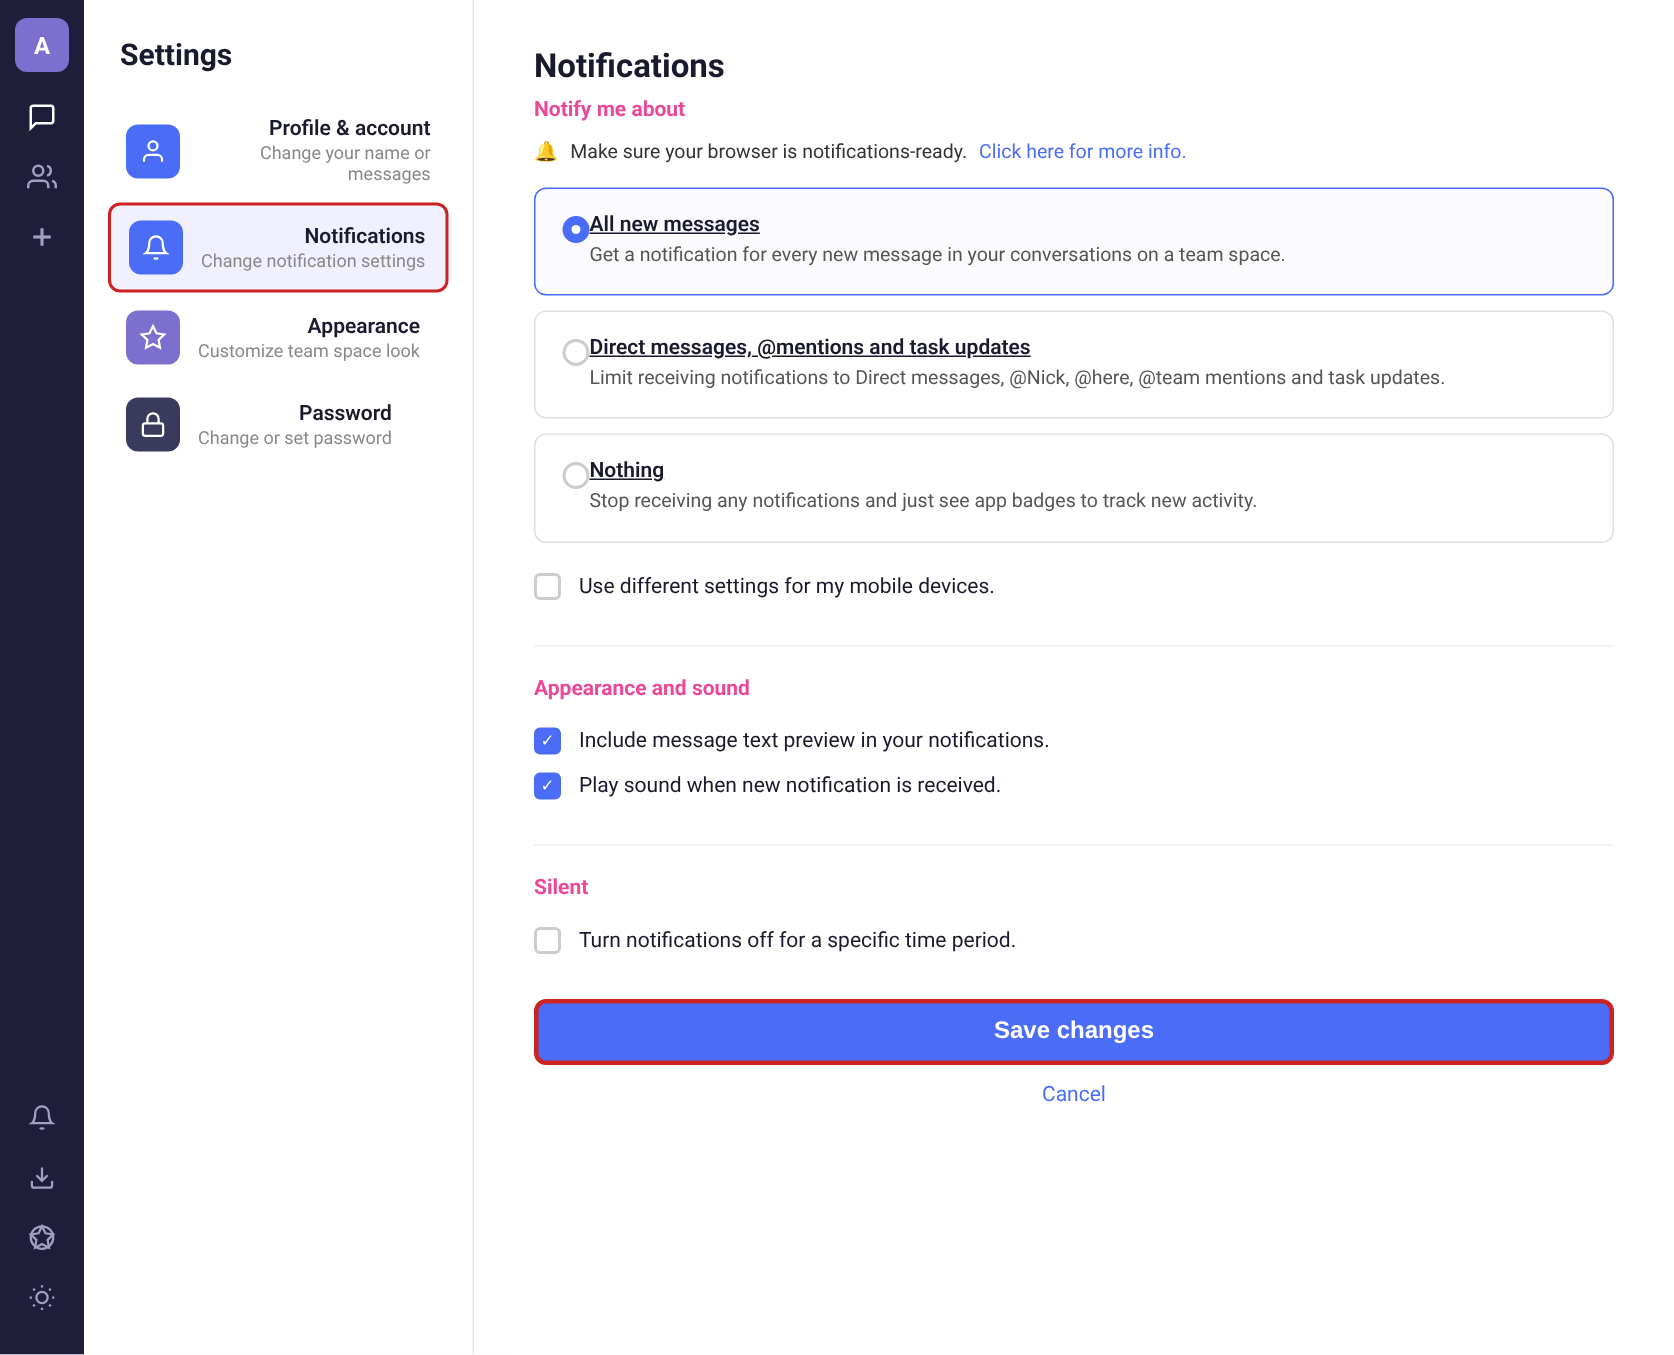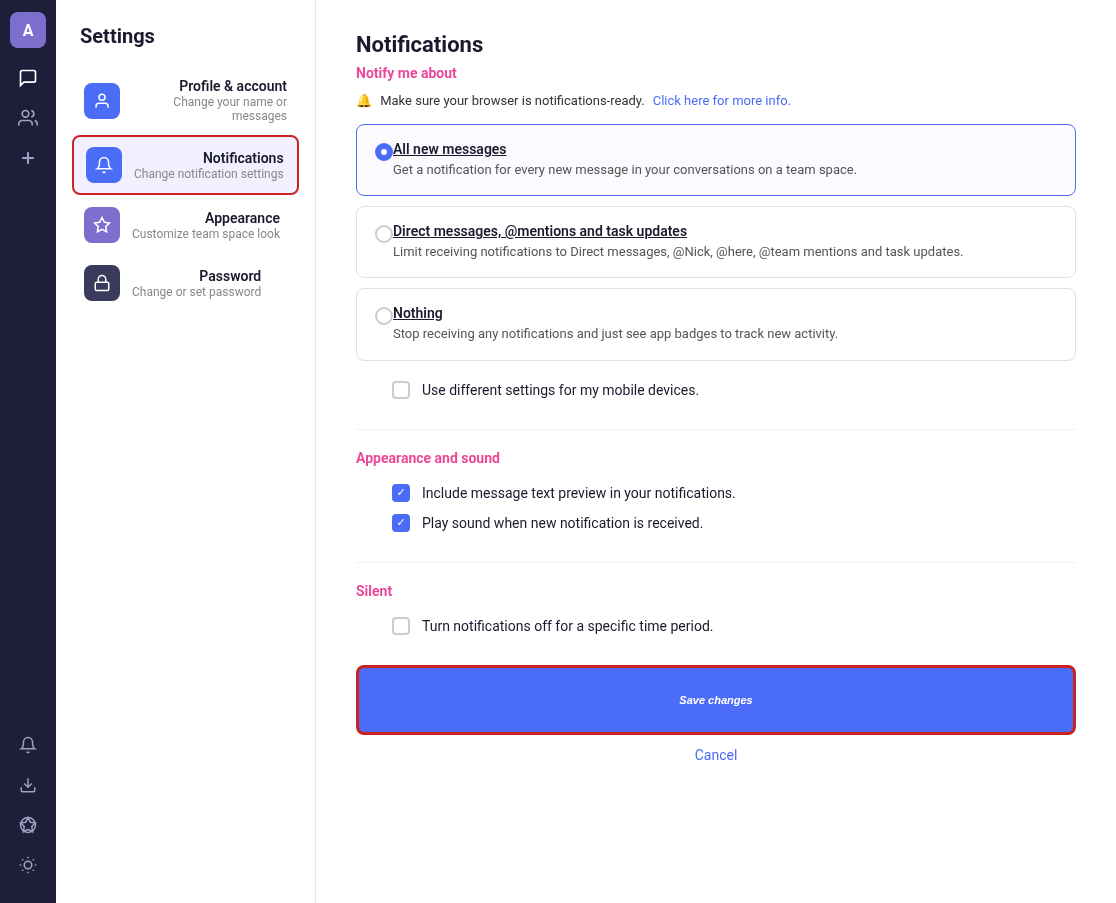--- a/index.html
+++ b/index.html
@@ -205,21 +205,20 @@
       line-height: 1.4;
     }
 
     
     .checkbox-row {
       display: flex;
       align-items: center;
       gap: 12px;
       padding: 6px 0;
       cursor: pointer;
-      margin-left: 36px;
     }
     .checkbox-box {
       width: 18px;
       height: 18px;
       border-radius: 4px;
       border: 2px solid #ccc;
       display: flex;
       align-items: center;
       justify-content: center;
       flex-shrink: 0;
@@ -239,31 +238,30 @@
     .divider { height: 1px; background: #f0f0f0; margin: 20px 0; }
 
     .section-block { margin-bottom: 24px; }
 
     
     .save-btn-wrapper {
       margin-top: 24px;
     }
     .save-btn {
       width: 100%;
-      padding: 26px;
+      padding: 10px;
       background: #4a6cf7;
       color: white;
-      font-size: 11px;
+      font-size: 16px;
       font-weight: 600;
       border: 3px solid #cc2222;
       border-radius: 8px;
       cursor: pointer;
       text-align: center;
       transition: background 0.2s;
-      font-style: italic;
     }
     .cancel-link {
       text-align: center;
       margin-top: 12px;
       font-size: 14px;
       color: #4a6cf7;
       cursor: pointer;
     }
 
     .notifications-active-border {

